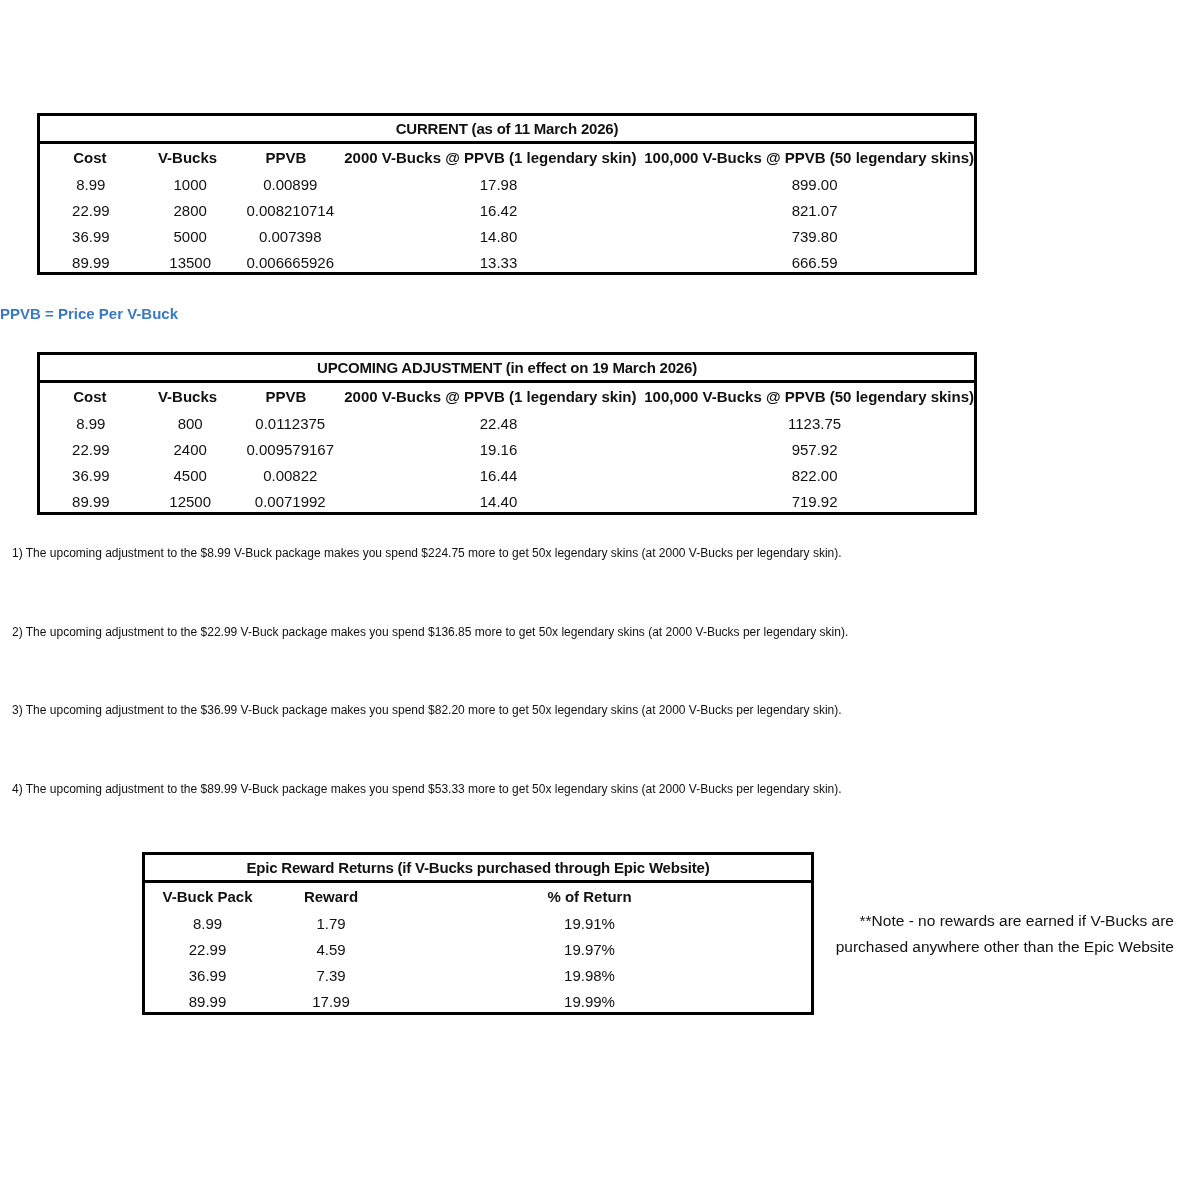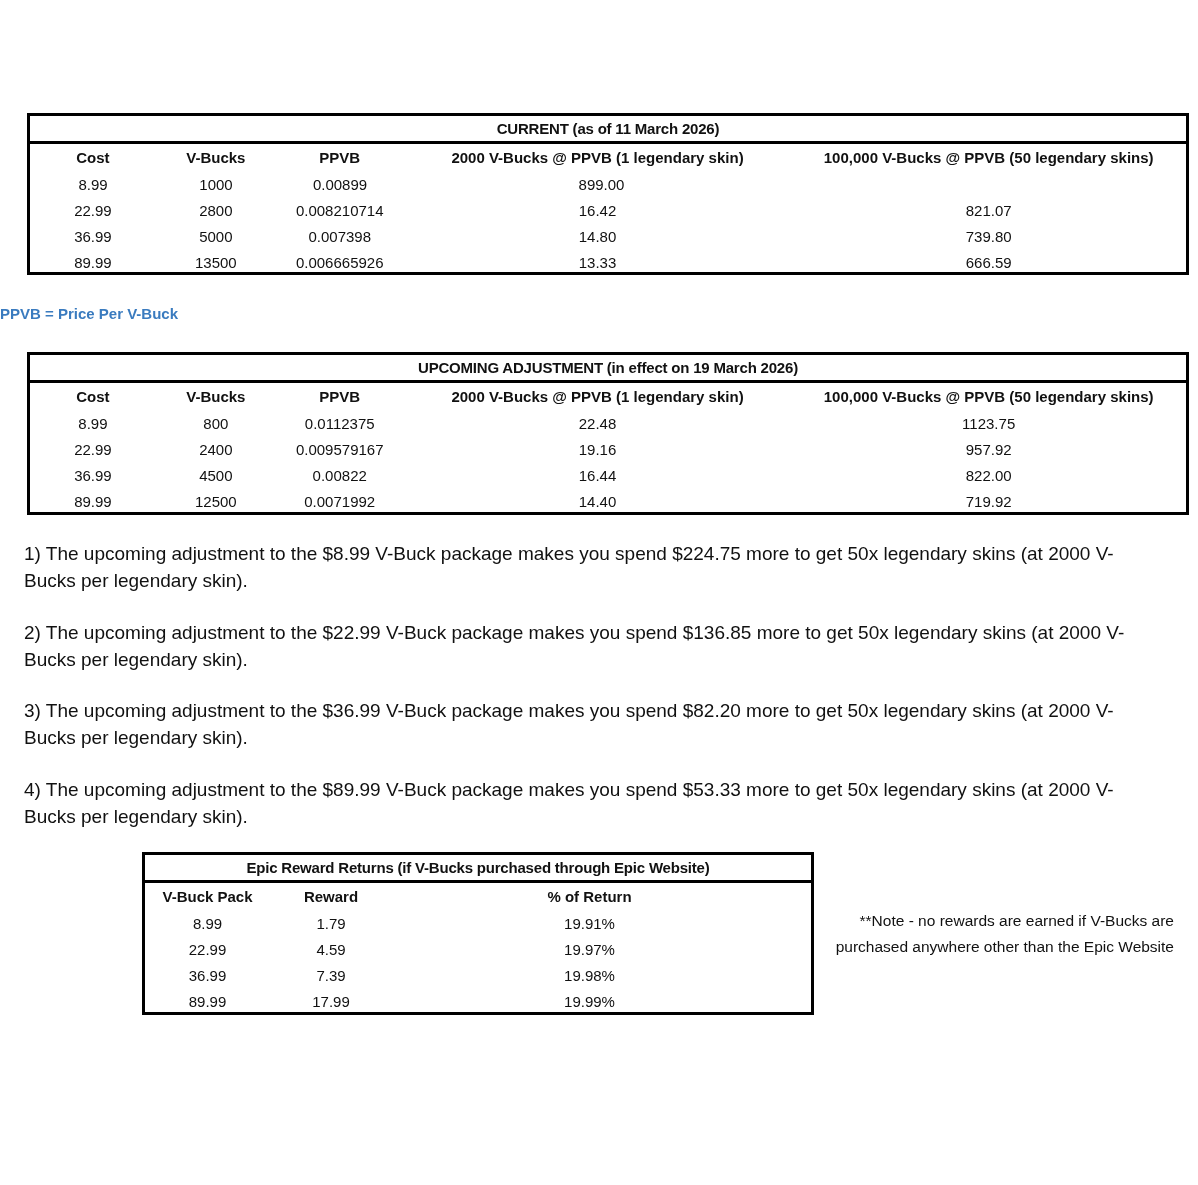--- a/index.html
+++ b/index.html
@@ -2,46 +2,47 @@
 <html><head>
 <meta charset="utf-8">
 <style>
   html, body { margin: 0; padding: 0; background: #ffffff; }
   body { width: 1198px; height: 1185px; position: relative; font-family: "Liberation Sans", sans-serif; color: #111; overflow: hidden; }
   .tbl { position: absolute; border: 3px solid #000; box-sizing: border-box; }
   .tbl .title { height: 25px; line-height: 25px; text-align: center; font-weight: bold; font-size: 15px; border-bottom: 3px solid #000; letter-spacing: -0.2px; }
   .row { display: flex; height: 26px; align-items: center; font-size: 15px; }
   .row.hdr { font-weight: bold; height: 27px; }
   .c { text-align: center; white-space: nowrap; }
-  #t1, #t2 { left: 27px; width: 1162px; }
+  #t1, #t2 { left: 37px; width: 940px; }
   #t1 { top: 113px; height: 162px; }
   #t2 { top: 352px; height: 163px; }
   .w1 { width: 126px; } .w2 { width: 120px; } .w3 { width: 128px; } .w4 { width: 388px; } .w5 { width: 395px; }
   #legend { position: absolute; top: 305px; left: 0; width: 1176px; color: #3a7bbf; font-weight: bold; font-size: 15px; }
-  .note { position: absolute; left: 24px; width: 1140px; font-size: 19px; line-height: 27px; }
+  .note { position: absolute; left: 12px; width: 1140px; font-size: 12px; line-height: 27px; }
   #t3 { left: 142px; top: 852px; width: 672px; height: 163px; }
   .e1 { width: 125px; } .e2 { width: 122px; } .e3 { width: 395px; }
   #side-note { position: absolute; left: 790px; top: 908px; width: 384px; text-align: right; font-size: 15.5px; line-height: 26px; }
 </style>
 </head>
 <body>
 
 <div class="tbl" id="t1">
   <div class="title">CURRENT (as of 11 March 2026)</div>
   <div class="row hdr">
     <div class="c w1">Cost</div>
     <div class="c w2">V-Bucks</div>
     <div class="c w3">PPVB</div>
     <div class="c w4">2000 V-Bucks @ PPVB (1 legendary skin)</div>
     <div class="c w5">100,000 V-Bucks @ PPVB (50 legendary skins)</div>
   </div>
   <div class="row">
     <div class="c w1">8.99</div>
     <div class="c w2">1000</div>
     <div class="c w3">0.00899</div>
+    <div class="c w4">17.98</div>
     <div class="c w5">899.00</div>
   </div>
   <div class="row">
     <div class="c w1">22.99</div>
     <div class="c w2">2800</div>
     <div class="c w3">0.008210714</div>
     <div class="c w4">16.42</div>
     <div class="c w5">821.07</div>
   </div>
   <div class="row">

